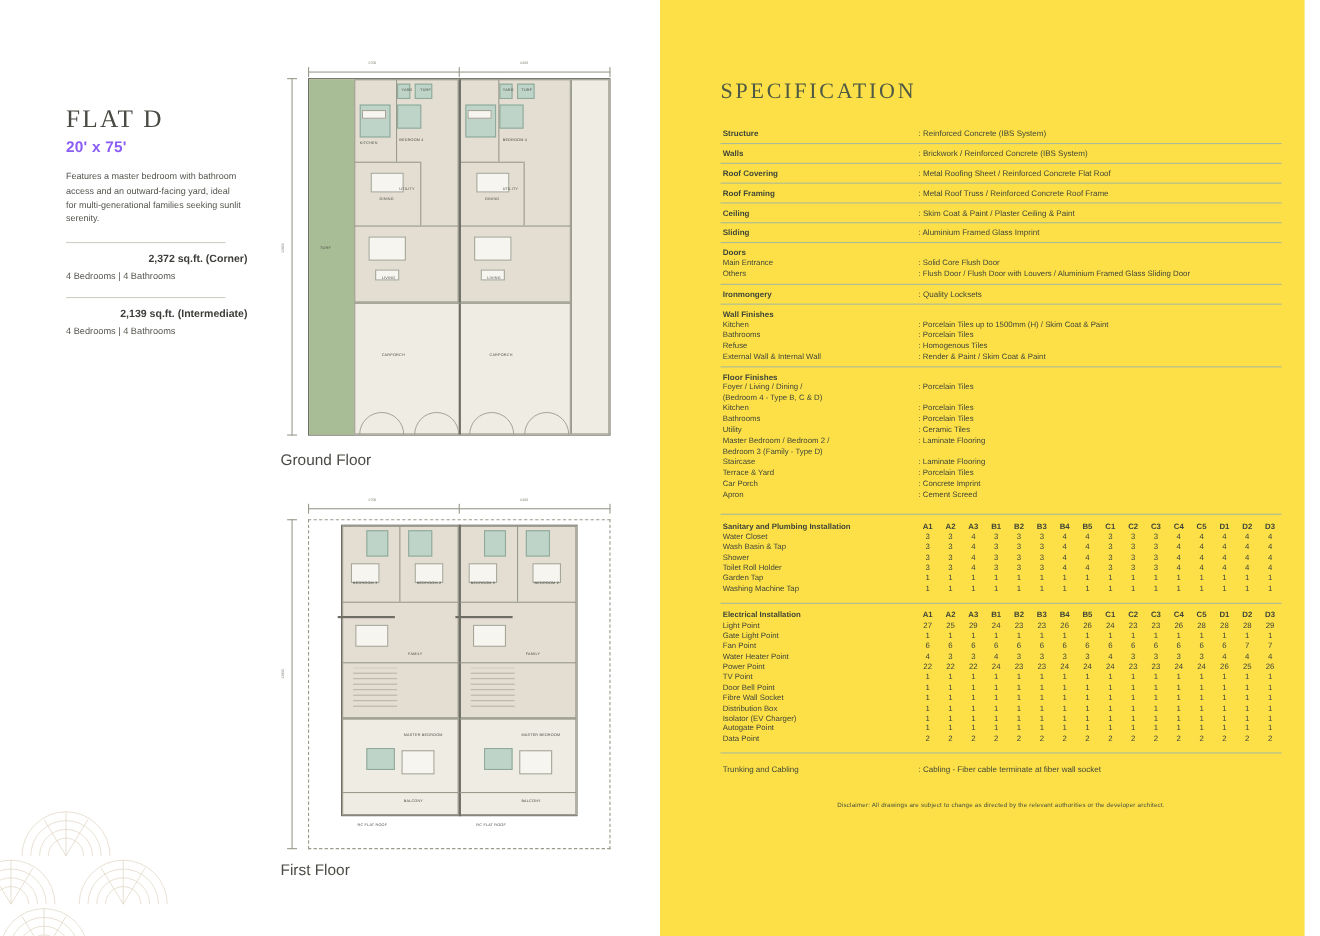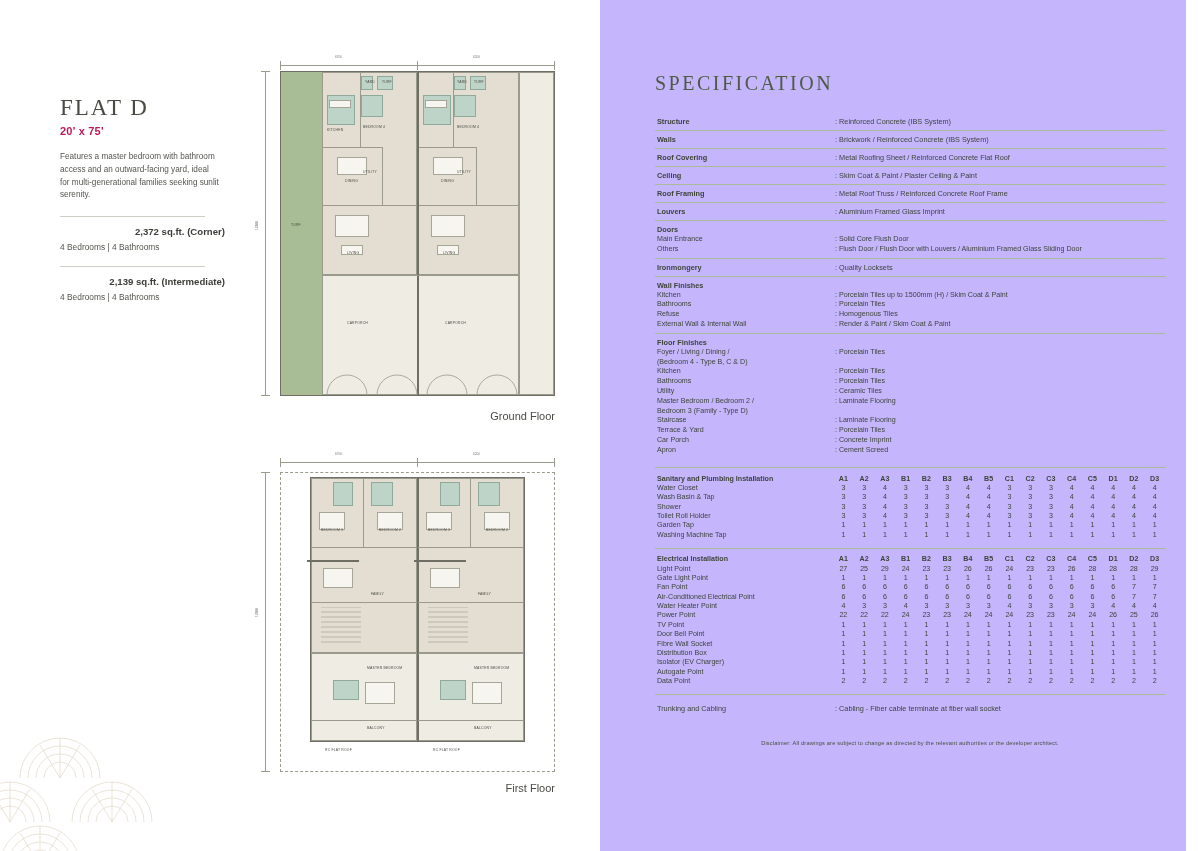--- a/index.html
+++ b/index.html
@@ -26,34 +26,34 @@
     opacity:.55; pointer-events:none;
   }
 
   .type-block { position:absolute; left:60px; top:95px; width:165px; }
   .type-title {
     font-family:"Liberation Serif", serif;
     font-size:23px; letter-spacing:2px; color:#4a4a44; font-weight:400;
     line-height:1.1;
   }
   .type-dim {
-    font-size:11px; font-weight:bold; color:#be185d; margin-top:5px; letter-spacing:.2px;
+    font-size:14px; font-weight:bold; color:#8b5cf6; margin-top:5px; letter-spacing:.2px;
   }
   .type-desc {
     font-size:8.2px; line-height:1.55; color:#55554f; margin-top:14px; width:160px;
   }
   .rule { border-top:1px solid #cfcfc6; margin:14px 0 9px 0; width:145px; }
   .area-main { font-size:9.6px; font-weight:bold; color:#3c3c38;text-align:right; }
   .area-sub { font-size:8.4px; color:#55554f; margin-top:5px; }
 
   
   .plan { position:absolute; }
   .plan-caption {
-    position:absolute; width:100%; text-align:right;
-    font-size:11px; color:#4b4b45;
+    position:absolute; width:100%; text-align:left;
+    font-size:14px; color:#4b4b45;
   }
 
   .gf { left:255px; top:55px; width:300px; height:340px; }
   .ff { left:255px; top:452px; width:300px; height:335px; }
 
   .grass { position:absolute; background:#a8bd96; }
   .slab  { position:absolute; background:#efece3; border:1px solid #6e6e64; }
   .room  { position:absolute; background:#e3ded1; border:1px solid #9a9a8d; }
   .room2 { position:absolute; background:#efece3; border:1px solid #9a9a8d; }
   .wet   { position:absolute; background:#bfd4c8; border:1px solid #8fa99a; }
@@ -61,21 +61,21 @@
   .thin  { position:absolute; background:#9a9a8d; }
   .furn  { position:absolute; border:1px solid #a5a598; background:#f7f5ef; }
   .lbl   { position:absolute; font-size:3.4px; color:#4a4a44; letter-spacing:.2px; white-space:nowrap; }
   .dimtxt{ position:absolute; font-size:3.2px; color:#7a7a70; white-space:nowrap; }
   .dimline{ position:absolute; background:#9a9a8d; }
 
   
   .right {
     position:relative;
     width:600px; height:851px;
-    background:#c4b5fd;
+    background:#fde047;
     flex:0 0 600px;
   }
   .right-inner { position:absolute; left:55px; top:0; width:510px; height:851px; }
   .spec-title {
     font-family:"Liberation Serif", serif;
     font-size:20px; letter-spacing:2.5px; color:#4e5a44;
     margin-top:72px; margin-bottom:18px; font-weight:400;
   }
 
   table.spec { width:100%; border-collapse:collapse; }
@@ -358,29 +358,29 @@
           </tr>
           <tr class="bordered">
             <td class="key bold">Walls</td>
             <td class="val">: Brickwork / Reinforced Concrete (IBS System)</td>
           </tr>
           <tr class="bordered">
             <td class="key bold">Roof Covering</td>
             <td class="val">: Metal Roofing Sheet / Reinforced Concrete Flat Roof</td>
           </tr>
           <tr class="bordered">
+            <td class="key bold">Roof Framing</td>
+            <td class="val">: Metal Roof Truss / Reinforced Concrete Roof Frame</td>
+          </tr>
+          <tr class="bordered">
             <td class="key bold">Ceiling</td>
             <td class="val">: Skim Coat &amp; Paint / Plaster Ceiling &amp; Paint</td>
           </tr>
           <tr class="bordered">
-            <td class="key bold">Roof Framing</td>
-            <td class="val">: Metal Roof Truss / Reinforced Concrete Roof Frame</td>
-          </tr>
-          <tr class="bordered">
-            <td class="key bold">Louvers</td>
+            <td class="key bold">Sliding</td>
             <td class="val">: Aluminium Framed Glass Imprint</td>
           </tr>
 
           <tr class="bordered">
             <td class="key">
               <div class="bold">Doors</div>
               <div class="sub">Main Entrance</div>
               <div class="sub">Others</div>
             </td>
             <td class="val">
@@ -663,39 +663,20 @@
               <td>6</td>
               <td>6</td>
               <td>6</td>
               <td>6</td>
               <td>6</td>
               <td>6</td>
               <td>7</td>
               <td>7</td>
             </tr>
             <tr>
-              <td class="name">Air-Conditioned Electrical Point</td>
-              <td>6</td>
-              <td>6</td>
-              <td>6</td>
-              <td>6</td>
-              <td>6</td>
-              <td>6</td>
-              <td>6</td>
-              <td>6</td>
-              <td>6</td>
-              <td>6</td>
-              <td>6</td>
-              <td>6</td>
-              <td>6</td>
-              <td>6</td>
-              <td>7</td>
-              <td>7</td>
-            </tr>
-            <tr>
               <td class="name">Water Heater Point</td>
               <td>4</td>
               <td>3</td>
               <td>3</td>
               <td>4</td>
               <td>3</td>
               <td>3</td>
               <td>3</td>
               <td>3</td>
               <td>4</td>

